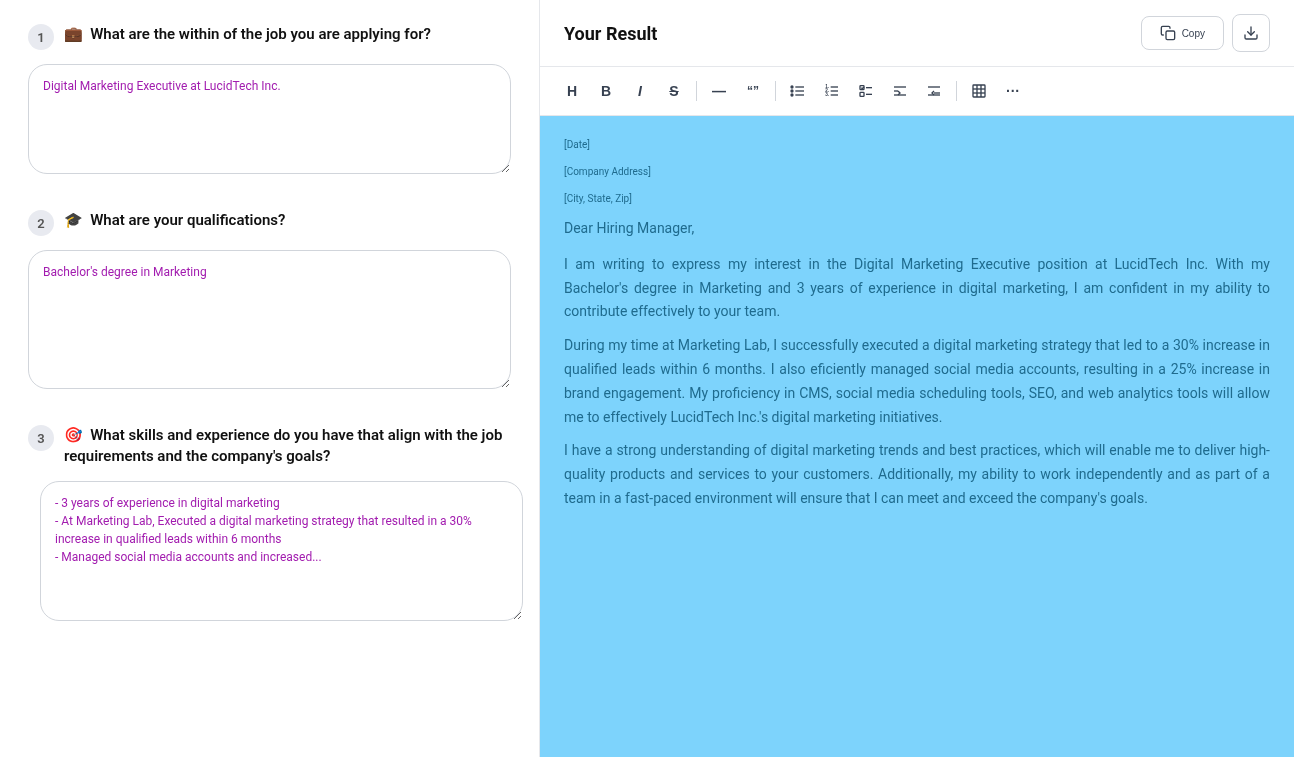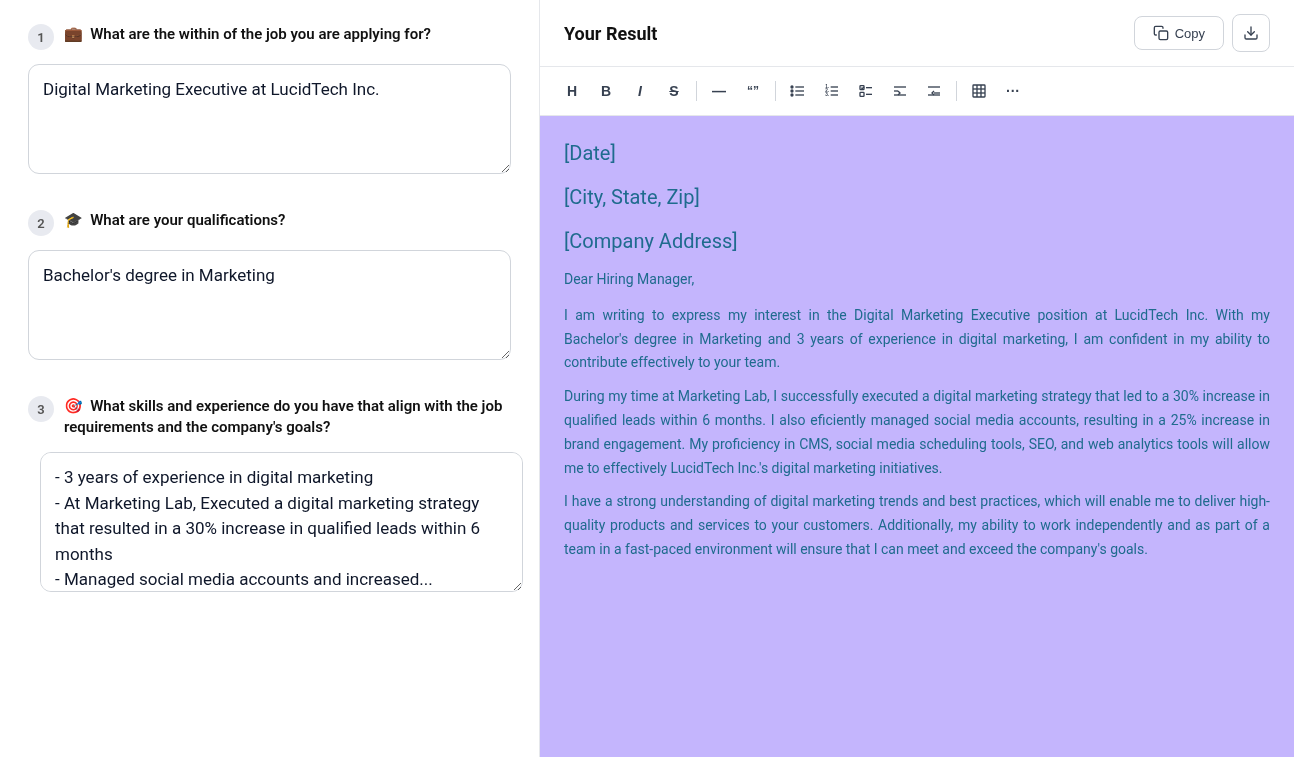--- a/index.html
+++ b/index.html
@@ -51,43 +51,43 @@
     .question-text {
       font-size: 15px;
       font-weight: 600;
       color: #111;
       line-height: 1.4;
     }
 
     textarea {
       width: 100%;
       border: 1px solid #d1d5db;
-      border-radius: 11px;
+      border-radius: 19px;
       padding: 12px 14px;
-      font-size: 17px;
-      color: #0f172a;
+      font-size: 12px;
+      color: #a21caf;
       resize: vertical;
       font-family: inherit;
       line-height: 1.5;
       outline: none;
       background: #fff;
     }
 
     .textarea-q1 { height: 110px; }
-    .textarea-q2 { height: 110px; }
+    .textarea-q2 { height: 139px; }
     .textarea-q3 { height: 140px; margin-left: 12px; }
 
     
     .right-panel {
       flex: 1;
       height: 100%;
       overflow-y: auto;
       display: flex;
       flex-direction: column;
-      background: #c4b5fd;
+      background: #7dd3fc;
     }
 
     .result-header {
       display: flex;
       align-items: center;
       justify-content: space-between;
       padding: 14px 24px;
       border-bottom: 1px solid #e5e7eb;
       background: #fff;
       position: sticky;
@@ -108,21 +108,21 @@
     }
 
     .copy-button {
       display: flex;
       align-items: center;
       gap: 6px;
       padding: 8px 18px;
       border: 1px solid #d1d5db;
       border-radius: 8px;
       background: #fff;
-      font-size: 13px;
+      font-size: 10px;
       font-weight: 500;
       color: #374151;
       cursor: pointer;
     }
 
     .download-button {
       display: flex;
       align-items: center;
       justify-content: center;
       width: 38px;
@@ -179,21 +179,21 @@
       color: #1f6b8e;
     }
 
     .editor-content p {
       margin-bottom: 10px;
       color: #1f6b8e;
     }
 
     .editor-content .meta-line {
       color: #1f6b8e;
-      font-size: 20px;
+      font-size: 10px;
     }
 
     .editor-content .salutation {
       color: #1f6b8e;
       margin-bottom: 12px;
     }
 
     .editor-content .body-para {
       color: #1f6b8e;
       margin-bottom: 10px;
@@ -332,21 +332,21 @@
           <line x1="3" y1="15" x2="21" y2="15"></line>
           <line x1="9" y1="3" x2="9" y2="21"></line>
           <line x1="15" y1="3" x2="15" y2="21"></line>
         </svg>
     </button>
     <button class="toolbar-btn">···</button>
   </div>
 
   <div class="editor-content">
     <p class="meta-line">[Date]</p>
+    <p class="meta-line">[Company Address]</p>
     <p class="meta-line">[City, State, Zip]</p>
-    <p class="meta-line">[Company Address]</p>
     <p class="salutation">Dear Hiring Manager,</p>
     <p class="body-para">I am writing to express my interest in the Digital Marketing Executive position at LucidTech Inc. With my Bachelor's degree in Marketing and 3 years of experience in digital marketing, I am confident in my ability to contribute effectively to your team.</p>
     <p class="body-para">During my time at Marketing Lab, I successfully executed a digital marketing strategy that led to a 30% increase in qualified leads within 6 months. I also eficiently managed social media accounts, resulting in a 25% increase in brand engagement. My proficiency in CMS, social media scheduling tools, SEO, and web analytics tools will allow me to effectively LucidTech Inc.'s digital marketing initiatives.</p>
     <p class="body-para">I have a strong understanding of digital marketing trends and best practices, which will enable me to deliver high-quality products and services to your customers. Additionally, my ability to work independently and as part of a team in a fast-paced environment will ensure that I can meet and exceed the company's goals.</p>
   </div>
 
 </div>
 
 </body></html>

